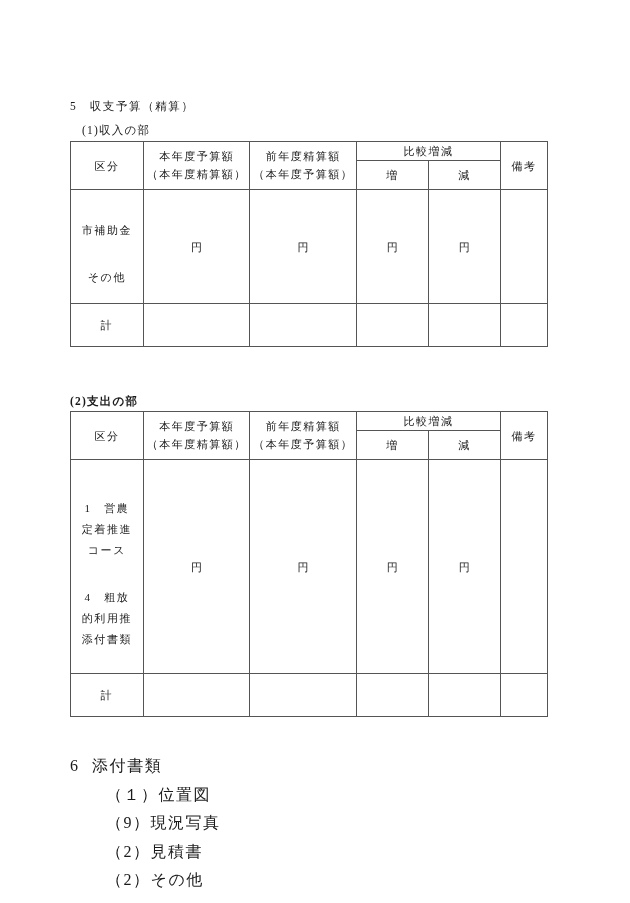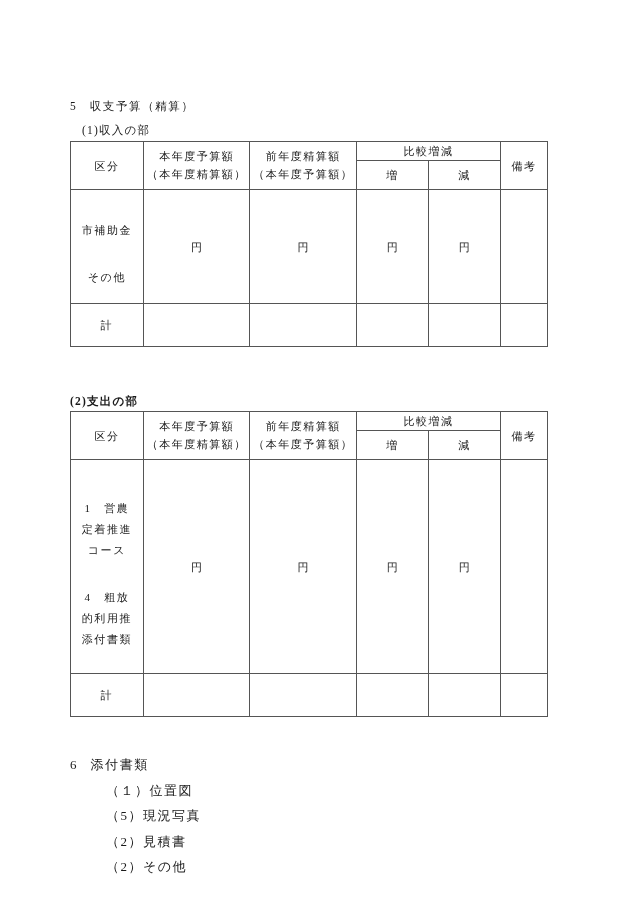--- a/index.html
+++ b/index.html
@@ -123,21 +123,21 @@
   }
   .plain-cell { }
 
   .total-label {
     letter-spacing: 1.6px;
   }
 
   
   .attach-block {
     position: absolute;
-    font-size: 13px;
+    font-size: 16px;
     line-height: 1;
   }
   .attach-title {
     white-space: nowrap;
     letter-spacing: 1.6px;
     margin-bottom: 12.5px;
   }
   .attach-title .num {
     display: inline-block;
     letter-spacing: 0;
@@ -317,18 +317,18 @@
         <td class="plain-cell"></td>
       </tr>
     </tbody>
   </table>
 
   <div class="attach-block" style="left:62px; top:722px;">
     <div class="attach-title">
       <span class="num">6</span><span>添付書類</span>
     </div>
     <div class="attach-item">（１）位置図</div>
-    <div class="attach-item">（5）現況写真</div>
+    <div class="attach-item">（9）現況写真</div>
     <div class="attach-item">（2）見積書</div>
     <div class="attach-item">（2）その他</div>
   </div>
 
 </div>
 
 </body></html>

